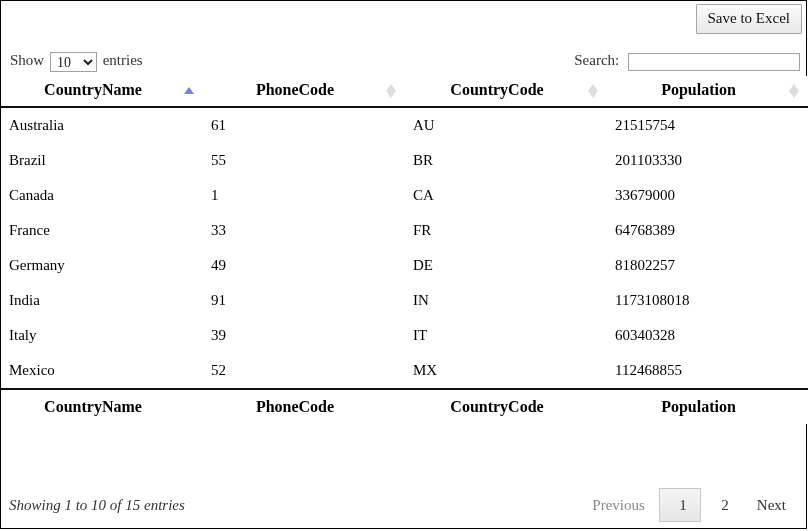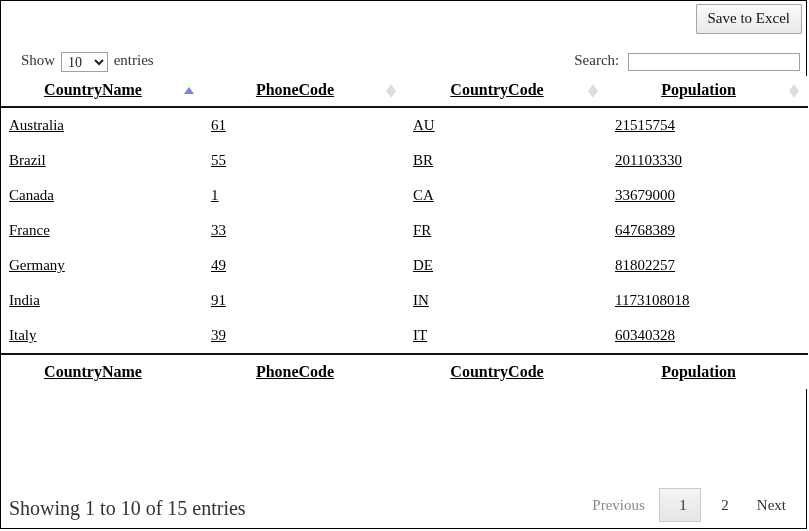--- a/index.html
+++ b/index.html
@@ -43,21 +43,21 @@
     border: 1px solid #a6a6a6;
     border-radius: 1px;
     cursor: pointer;
     white-space: nowrap;
   }
 
   
   .controls {
     position: absolute;
     top: 47px;
-    left: 12px;
+    left: 1px;
     right: 0;
     height: 26px;
   }
   .dt-length {
     position: absolute;
     left: 8px;
     top: 0;
     color: #333333;
     font-size: 15px;
     line-height: 24px;
@@ -101,21 +101,20 @@
     position: absolute;
     top: 75px;
     left: 0;
     right: 0;
   }
   table.dt {
     width: 807px;
     border-collapse: collapse;
     table-layout: fixed;
     margin: 0;
-    text-decoration: underline;
   }
   table.dt col.c-name { width: 202px; }
   table.dt col.c-phone { width: 202px; }
   table.dt col.c-code { width: 202px; }
   table.dt col.c-pop  { width: 201px; }
 
   table.dt thead th {
     position: relative;
     font-family: "Liberation Serif", "DejaVu Serif", serif;
     font-weight: bold;
@@ -185,23 +184,24 @@
     position: absolute;
     left: 0;
     right: 0;
     bottom: 4px;
     height: 36px;
   }
   .dt-info {
     position: absolute;
     left: 8px;
     top: 9px;
-    font-size: 20px;
-    color: #333333;
-    white-space: nowrap;
+    font-size: 15px;
+    color: #333333;
+    white-space: nowrap;
+    font-style: italic;
   }
   .dt-paginate {
     position: absolute;
     right: 6px;
     top: 0;
     height: 36px;
     white-space: nowrap;
   }
   .pg {
     display: inline-block;
@@ -307,20 +307,26 @@
             <td>91</td>
             <td>IN</td>
             <td>1173108018</td>
           </tr>
           <tr>
             <td>Italy</td>
             <td>39</td>
             <td>IT</td>
             <td>60340328</td>
           </tr>
+          <tr>
+            <td>Mexico</td>
+            <td>52</td>
+            <td>MX</td>
+            <td>112468855</td>
+          </tr>
         </tbody>
       <tfoot>
         <tr id="foot-row">
             <th>CountryName</th>
             <th>PhoneCode</th>
             <th>CountryCode</th>
             <th>Population</th>
           </tr>
       </tfoot>
     </table>

